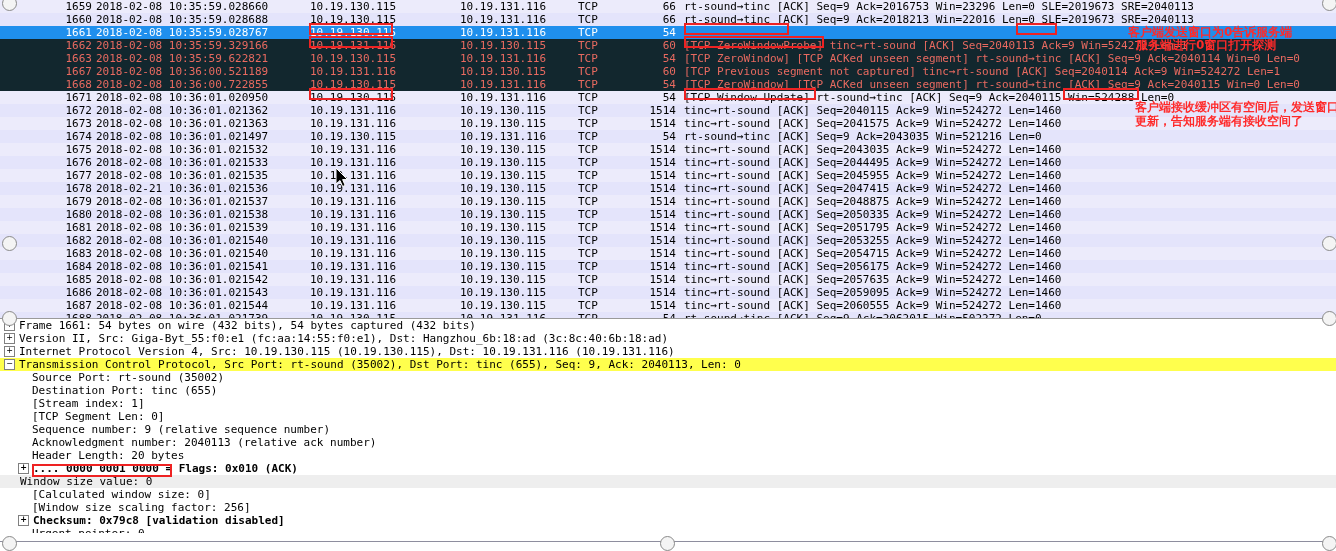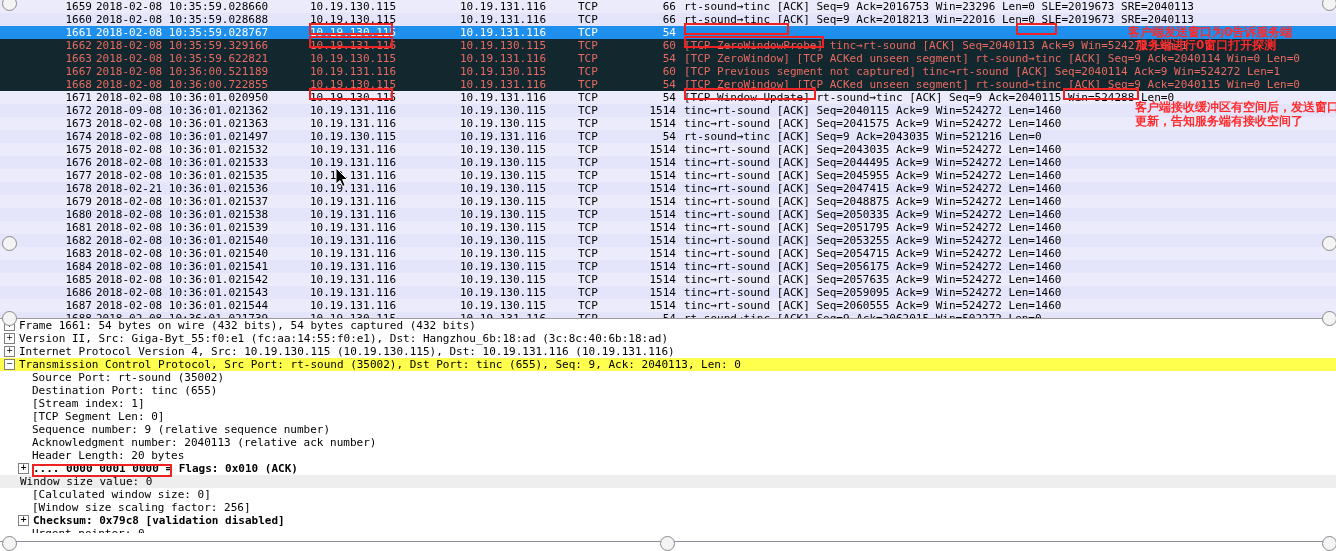--- a/index.html
+++ b/index.html
@@ -154,21 +154,21 @@
           <span class="c-no">1671</span>
           <span class="c-time">2018-02-08 10:36:01.020950</span>
           <span class="c-src">10.19.130.115</span>
           <span class="c-dst">10.19.131.116</span>
           <span class="c-proto">TCP</span>
           <span class="c-len">54</span>
           <span class="c-info">[TCP Window Update] rt-sound→tinc [ACK] Seq=9 Ack=2040115 Win=524288 Len=0</span>
         </div>
         <div class="prow even" style="top: 0px;">
           <span class="c-no">1672</span>
-          <span class="c-time">2018-09-08 10:36:01.021362</span>
+          <span class="c-time">2018-02-08 10:36:01.021362</span>
           <span class="c-src">10.19.131.116</span>
           <span class="c-dst">10.19.130.115</span>
           <span class="c-proto">TCP</span>
           <span class="c-len">1514</span>
           <span class="c-info">tinc→rt-sound [ACK] Seq=2040115 Ack=9 Win=524272 Len=1460</span>
         </div>
         <div class="prow odd" style="top: 0px;">
           <span class="c-no">1673</span>
           <span class="c-time">2018-02-08 10:36:01.021363</span>
           <span class="c-src">10.19.131.116</span>

